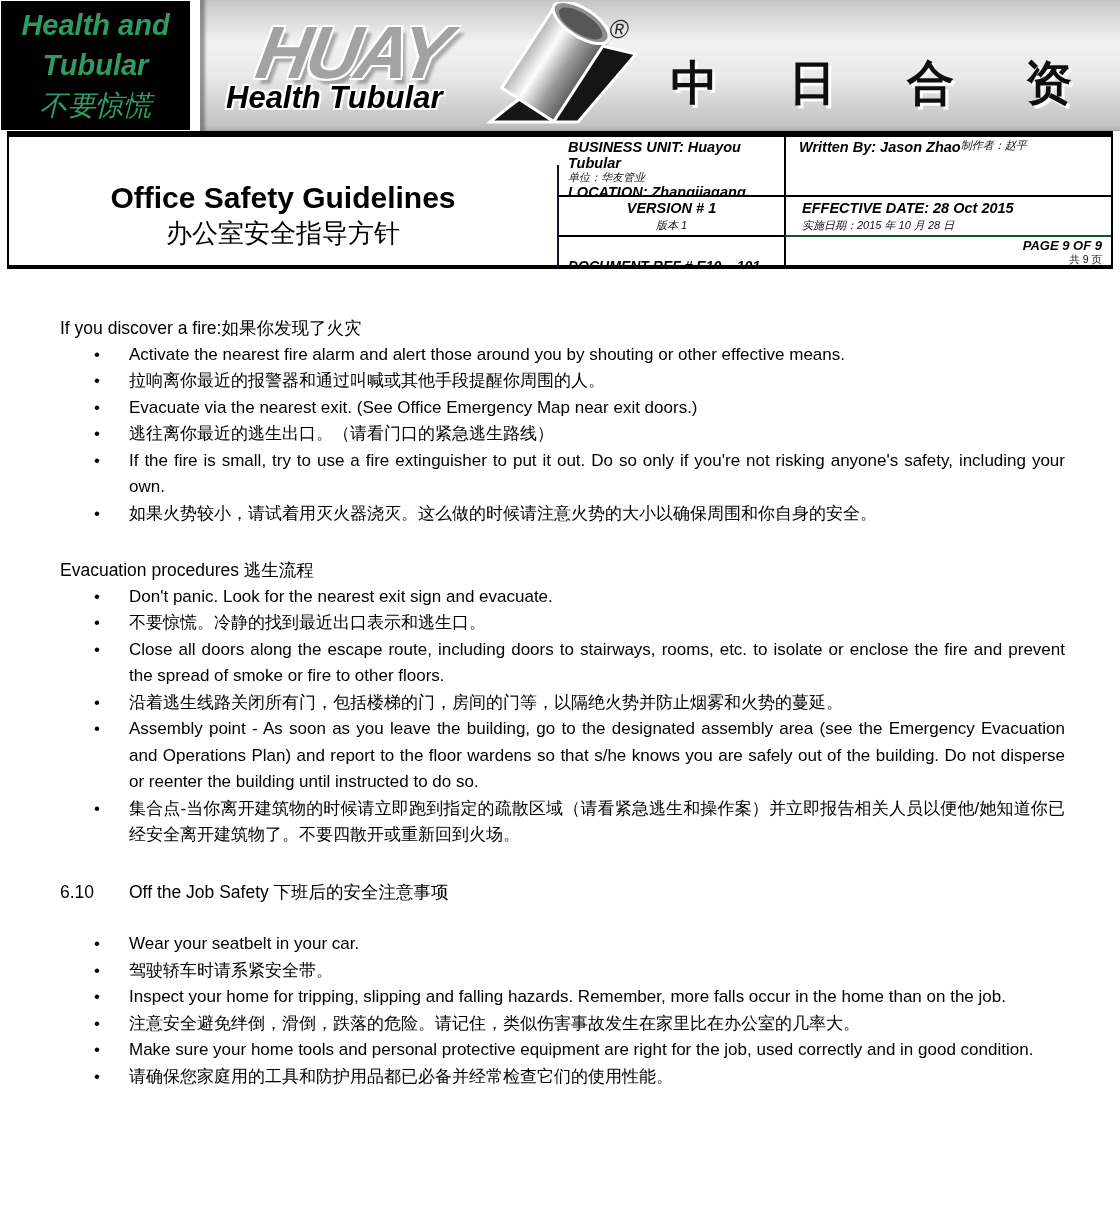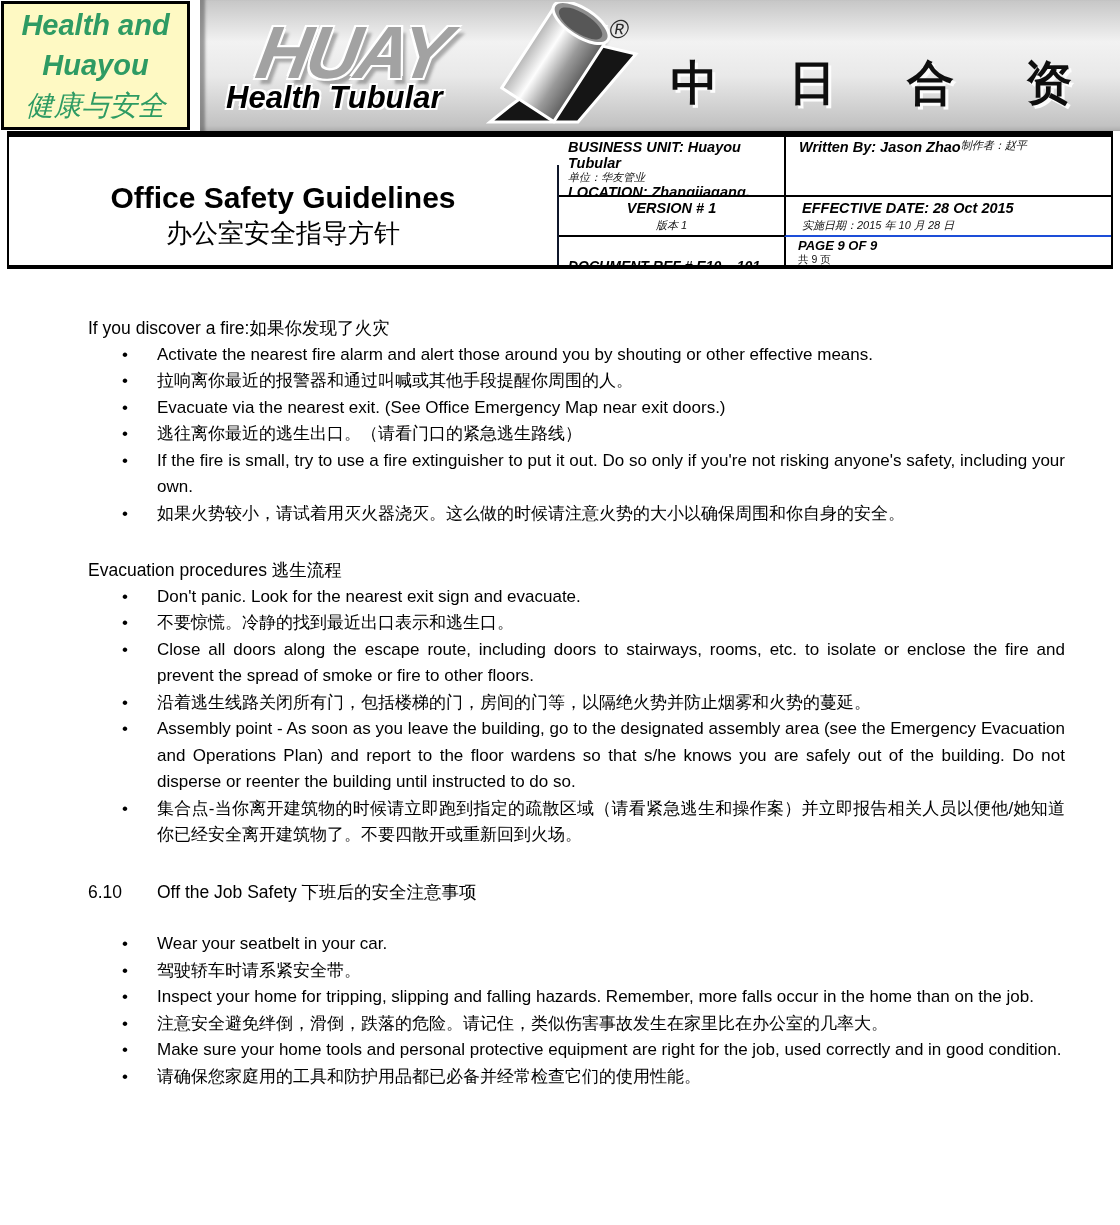--- a/index.html
+++ b/index.html
@@ -5,21 +5,21 @@
   * { box-sizing: border-box; margin: 0; padding: 0; }
   body { background: #888; font-family: "Liberation Sans", sans-serif; }
   .page {
     width: 1120px; height: 1225px; background: #fff; position: relative;
     overflow: hidden; margin: 0 auto; color: #000;
   }
 
   
   .top-area { display: flex; height: 131px; align-items: stretch; }
   .hs-box {
-    width: 189px; margin: 1px 0 1px 1px; border: 3px solid #000; background: #fef9c3;
+    width: 189px; margin: 1px 0 1px 1px; border: 3px solid #000; background: #000000;
     display: flex; flex-direction: column; justify-content: center; align-items: center;
     flex: 0 0 auto;
   }
   .hs-en { color: #2E9B63; font-size: 29px; font-weight: bold; font-style: italic; line-height: 40px; }
   .hs-zh { color: #2E9B63; font-size: 28px; font-style: italic; line-height: 42px; }
 
   .logo-banner {
     flex: 1; margin-left: 10px; position: relative;
     background: linear-gradient(180deg, #c6c6c6 0%, #f2f2f2 32%, #e9e9e9 58%, #c2c2c2 96%, #adadad 100%);
     box-shadow: inset 7px 0 3px -2px rgba(80,80,80,.55);
@@ -55,55 +55,55 @@
     margin: 0 7px; border: 2px solid #000; border-top-width: 6px; border-bottom-width: 4px;
     display: grid; grid-template-columns: 550px 225px 1fr; grid-template-rows: 60px 40px 28px;
   }
   .cell { padding: 2px 9px; overflow: hidden; }
   .c-title { grid-area: 1/1/4/2; border-right: 2px solid #0f172a;
     display: flex; flex-direction: column; justify-content: center; align-items: center; margin-top: 28px; }
   .c-bu   { grid-area: 1/2/2/3; border-bottom: 2px solid #000; }
   .c-wb   { grid-area: 1/3/2/4; border-bottom: 2px solid #000; border-left: 2px solid #000;
     display: flex; flex-direction: row; justify-content: flex-start; padding-left: 13px; }
   .c-ver  { grid-area: 2/2/3/3; border-bottom: 2px solid #000; text-align: center; }
-  .c-eff  { grid-area: 2/3/3/4; border-bottom: 2px solid #1d4ed8; border-left: 2px solid #000; padding-left: 16px; }
+  .c-eff  { grid-area: 2/3/3/4; border-bottom: 2px solid #14532d; border-left: 2px solid #000; padding-left: 16px; }
   .c-ref  { grid-area: 3/2/4/3; display: flex; align-items: center; }
-  .c-page { grid-area: 3/3/4/4; border-left: 2px solid #000; text-align: left; padding-left: 12px; }
+  .c-page { grid-area: 3/3/4/4; border-left: 2px solid #000; text-align: right; padding-left: 12px; }
 
   .doc-title-en { font-size: 30px; font-weight: bold; line-height: 36px; }
   .doc-title-zh { font-size: 26px; line-height: 34px; }
   .hlabel { font-size: 14.5px; font-weight: bold; font-style: italic; line-height: 16px; }
   .hsub   { font-size: 11px; font-style: italic; line-height: 13px; color: #111; }
   .c-ver .hlabel, .c-eff .hlabel { line-height: 19px; }
   .c-ver .hsub, .c-eff .hsub { line-height: 15px; }
   .c-ref .hlabel { font-size: 14px; margin-top: 29px; }
   .c-page .hlabel { font-size: 13px; line-height: 14px; }
   .c-page .hsub { font-size: 10.5px; font-style: normal; line-height: 12px; }
 
   
-  .body-content { padding: 46px 55px 0 88px; font-size: 17px; }
+  .body-content { padding: 46px 55px 0 60px; font-size: 17px; }
   .section + .section { margin-top: 30px; }
   .section-heading { font-size: 17.5px; line-height: 26.5px; }
   .sec-num { display: inline-block; width: 69px; }
   .bullets { padding-left: 34px; }
   .bullets.gap-top { margin-top: 26px; }
   .bullet-item { display: flex; }
   .dot { flex: 0 0 35px; line-height: 26.5px; }
   .bullet-text { flex: 1; line-height: 26.5px; text-align: justify; }
 </style>
 </head>
 <body>
 
 <div class="page">
 
   <div class="top-area">
     <div class="hs-box">
       <div class="hs-en">Health and</div>
-      <div class="hs-en">Huayou</div>
-      <div class="hs-zh">健康与安全</div>
+      <div class="hs-en">Tubular</div>
+      <div class="hs-zh">不要惊慌</div>
     </div>
     <div class="logo-banner">
       <div class="wordmark"><span>HUAY</span><span class="pipe-gap"></span><span>U</span><span class="reg">®</span></div>
       <svg class="pipe-svg" width="158" height="126" viewBox="0 0 158 126">
         <defs>
           <linearGradient id="pg" x1="0" y1="0" x2="1" y2="0">
             <stop offset="0" stop-color="#b5b5b5"></stop>
             <stop offset="0.33" stop-color="#fdfdfd"></stop>
             <stop offset="0.68" stop-color="#9a9a9a"></stop>
             <stop offset="1" stop-color="#5f5f5f"></stop>

